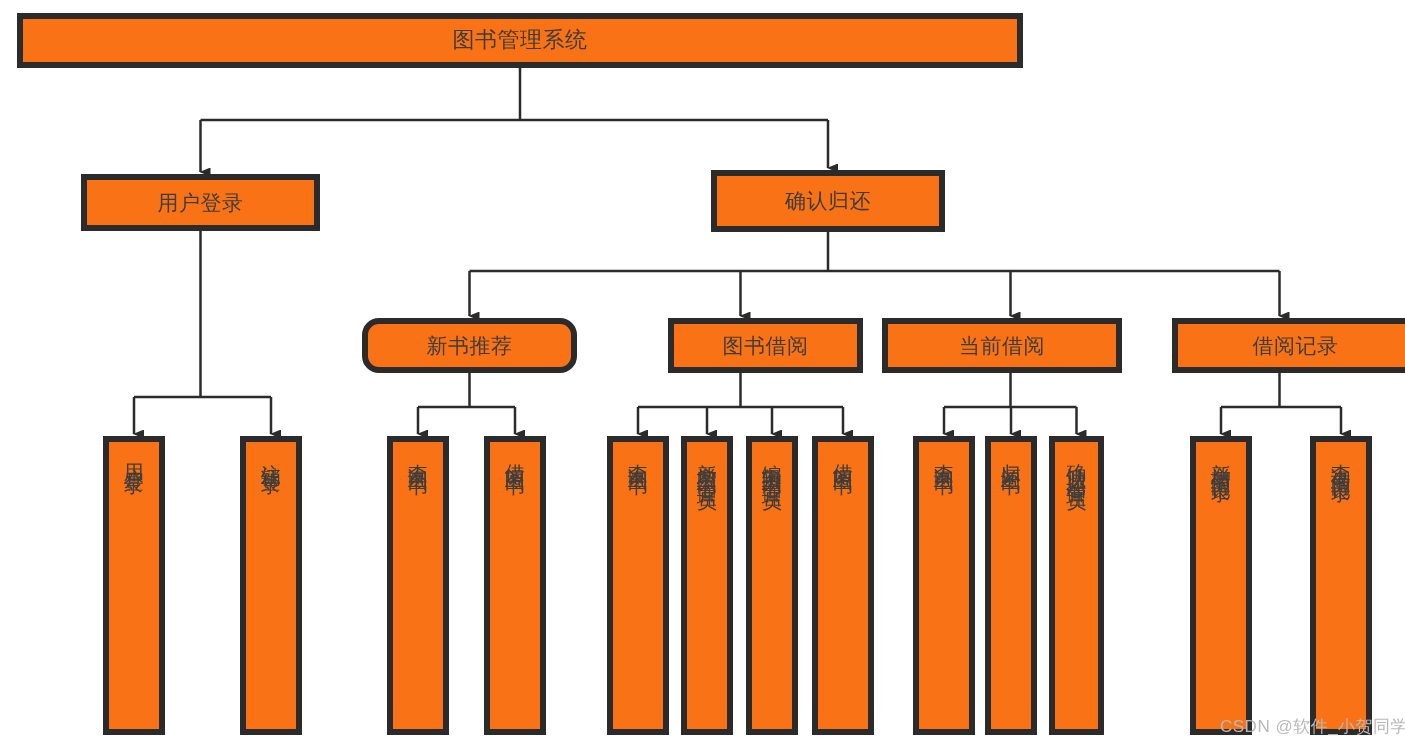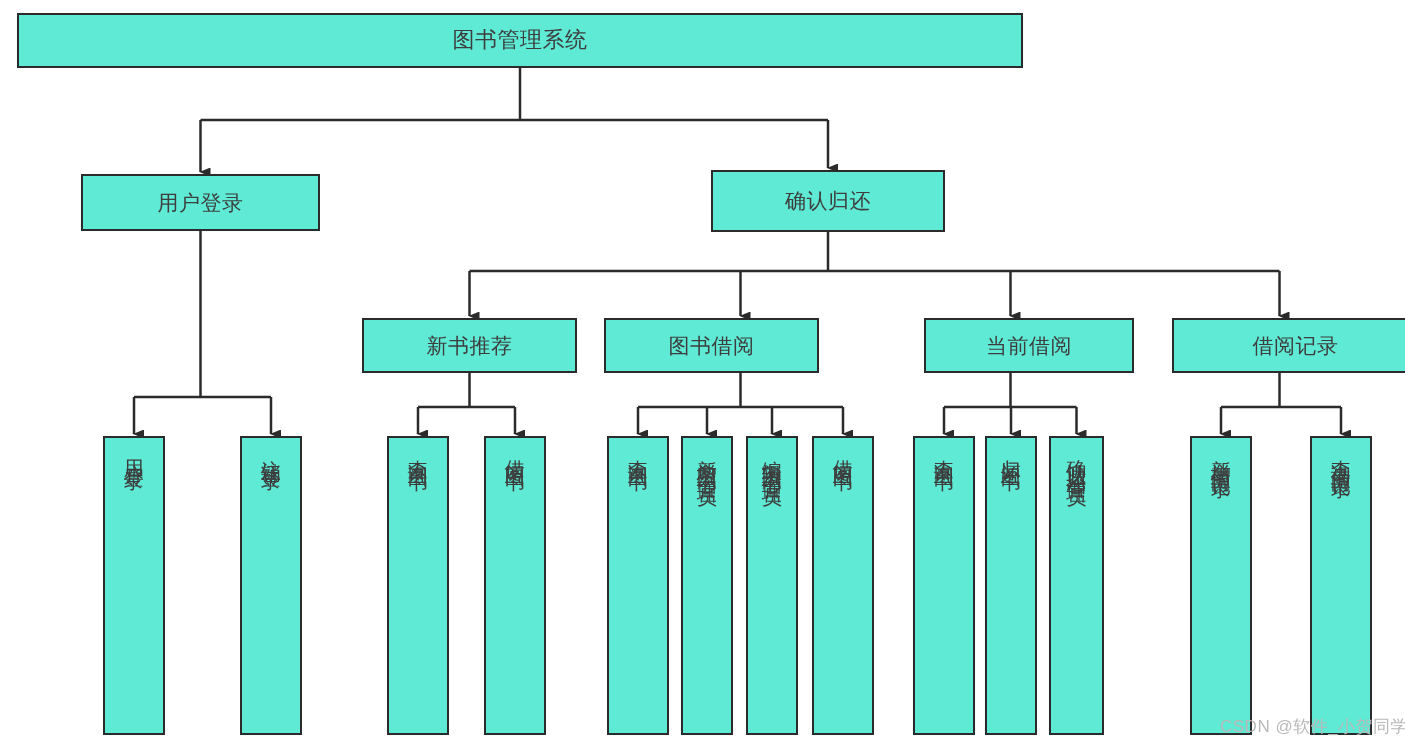--- a/index.html
+++ b/index.html
@@ -22,22 +22,22 @@
     position: absolute;
     left: 0;
     top: 0;
     width: 1405px;
     height: 747px;
     pointer-events: none;
   }
   .node {
     position: absolute;
     box-sizing: border-box;
-    background: #5eead4;
-    border: 2px solid #eab308;
+    background: #f97316;
+    border: 6px solid #eab308;
     display: flex;
     align-items: center;
     justify-content: center;
     overflow: hidden;
   }
   .node-label {
     color: #3d3d3d;
     font-size: 21px;
     line-height: 1.22;
     letter-spacing: 0.5px;
@@ -122,27 +122,27 @@
   <div id="nodes">
       <div class="node horiz root" style="left: 17px; top: 13px; width: 1006px; height: 55px; border-color: rgb(43, 43, 43);">
         <span class="node-label" style="color: rgb(61, 61, 61);">图书管理系统</span>
       </div>
       <div class="node horiz" style="left: 81px; top: 174px; width: 239px; height: 57px; border-color: rgb(43, 43, 43);">
         <span class="node-label" style="color: rgb(61, 61, 61);">用户登录</span>
       </div>
       <div class="node horiz" style="left: 711px; top: 170px; width: 234px; height: 62px; border-color: rgb(43, 43, 43);">
         <span class="node-label" style="color: rgb(61, 61, 61);">确认归还</span>
       </div>
-      <div class="node horiz" style="left: 362px; top: 318px; width: 215px; height: 55px; border-color: rgb(43, 43, 43);">
+      <div class="node horiz" style="left: 362px; top: 318px; width: 215px; height: 55px; border-color: rgb(43, 43, 43); border-radius: 17px;">
         <span class="node-label" style="color: rgb(61, 61, 61);">新书推荐</span>
       </div>
-      <div class="node horiz" style="left: 604px; top: 318px; width: 215px; height: 55px; border-color: rgb(43, 43, 43);">
+      <div class="node horiz" style="left: 668px; top: 318px; width: 195px; height: 55px; border-color: rgb(43, 43, 43);">
         <span class="node-label" style="color: rgb(61, 61, 61);">图书借阅</span>
       </div>
-      <div class="node horiz" style="left: 924px; top: 318px; width: 210px; height: 55px; border-color: rgb(43, 43, 43);">
+      <div class="node horiz" style="left: 882px; top: 318px; width: 240px; height: 55px; border-color: rgb(43, 43, 43);">
         <span class="node-label" style="color: rgb(61, 61, 61);">当前借阅</span>
       </div>
       <div class="node horiz" style="left: 1172px; top: 318px; width: 247px; height: 55px; border-color: rgb(43, 43, 43);">
         <span class="node-label" style="color: rgb(61, 61, 61);">借阅记录</span>
       </div>
       <div class="node vert" style="left: 103px; top: 436px; width: 62px; height: 299px; border-color: rgb(43, 43, 43);">
         <span class="node-label" style="color: rgb(61, 61, 61);">用户登录</span>
       </div>
       <div class="node vert" style="left: 240px; top: 436px; width: 62px; height: 299px; border-color: rgb(43, 43, 43);">
         <span class="node-label" style="color: rgb(61, 61, 61);">注销登录</span>

